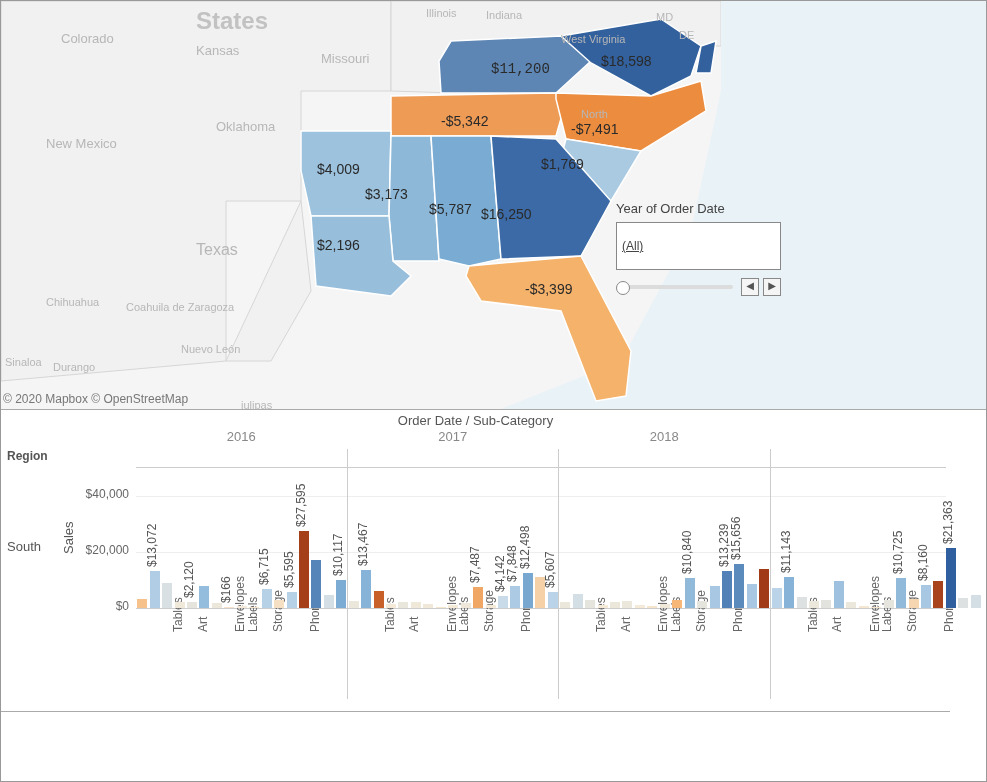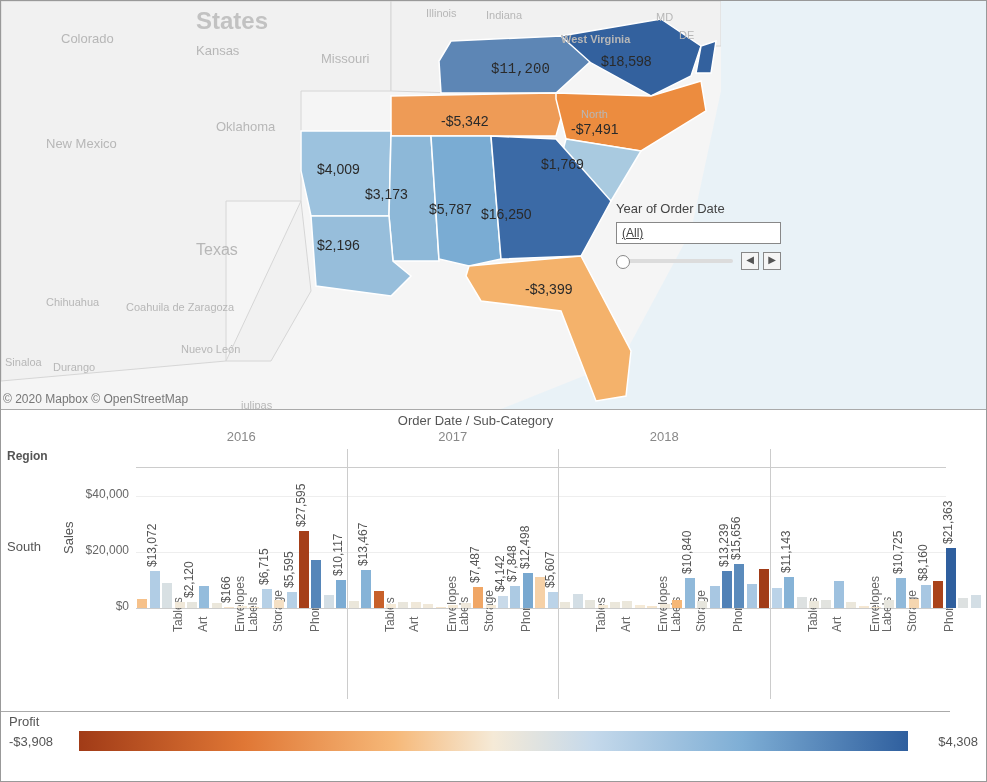--- a/index.html
+++ b/index.html
@@ -59,21 +59,21 @@
     position: absolute;
     right: 205px;
     top: 200px;
     width: 165px;
   }
   .filter-title { font-size: 13px; color: #444; margin-bottom: 6px;}
   .filter-select {
     border: 1px solid #888;
     height: 20px;
     line-height: 20px;
-    padding: 0 5px;
+    padding: 13px 5px;
     font-size: 12px;
     color: #444;
     background: #fff;
     text-decoration: underline;
   }
   .filter-slider {
     display: flex; align-items: center;
     margin-top: 8px;
     gap: 4px;
   }
@@ -271,21 +271,21 @@
 
       <path d="M468,265 L580,255 L630,350 L625,395 L595,400 L560,310 L480,300 L465,275 Z" fill="#f4b26b" stroke="#fff" stroke-width="1.5"></path>
     </svg>
     <div id="bg-labels-holder">
         <div class="bg-label big" style="left: 195px; top: 6px;">States</div>
         <div class="bg-label small" style="left: 60px; top: 30px;">Colorado</div>
         <div class="bg-label small" style="left: 195px; top: 42px;">Kansas</div>
         <div class="bg-label small" style="left: 320px; top: 50px;">Missouri</div>
         <div class="bg-label tiny" style="left: 425px; top: 6px;">Illinois</div>
         <div class="bg-label tiny" style="left: 485px; top: 8px;">Indiana</div>
-        <div class="bg-label tiny" style="left: 560px; top: 32px; font-weight: bold;">West Virginia</div>
+        <div class="bg-label tiny" style="left: 560px; top: 32px;">West Virginia</div>
         <div class="bg-label tiny" style="left: 655px; top: 10px;">MD</div>
         <div class="bg-label tiny" style="left: 678px; top: 28px;">DE</div>
         <div class="bg-label small" style="left: 215px; top: 118px;">Oklahoma</div>
         <div class="bg-label small" style="left: 45px; top: 135px;">New Mexico</div>
         <div class="bg-label " style="left: 195px; top: 240px;">Texas</div>
         <div class="bg-label tiny" style="left: 125px; top: 300px;">Coahuila de Zaragoza</div>
         <div class="bg-label tiny" style="left: 45px; top: 295px;">Chihuahua</div>
         <div class="bg-label tiny" style="left: 180px; top: 342px;">Nuevo León</div>
         <div class="bg-label tiny" style="left: 4px; top: 355px;">Sinaloa</div>
         <div class="bg-label tiny" style="left: 52px; top: 360px;">Durango</div>
@@ -454,22 +454,14 @@
           <div class="year-label">2018</div>
         </div>
       </div>
     <div id="yticks-holder">
         <div class="y-tick" style="top: 190px;">$0</div>
         <div class="y-tick" style="top: 134px;">$20,000</div>
         <div class="y-tick" style="top: 78px;">$40,000</div>
       </div>
   </div>
 
-  <div class="legend-panel">
-    <div class="legend-title">Profit</div>
-    <div class="legend-row">
-      <div class="legend-val">-$3,908</div>
-      <div class="gradient-bar"></div>
-      <div class="legend-val right">$4,308</div>
-    </div>
-  </div>
 
 </div>
 
 </body></html>

